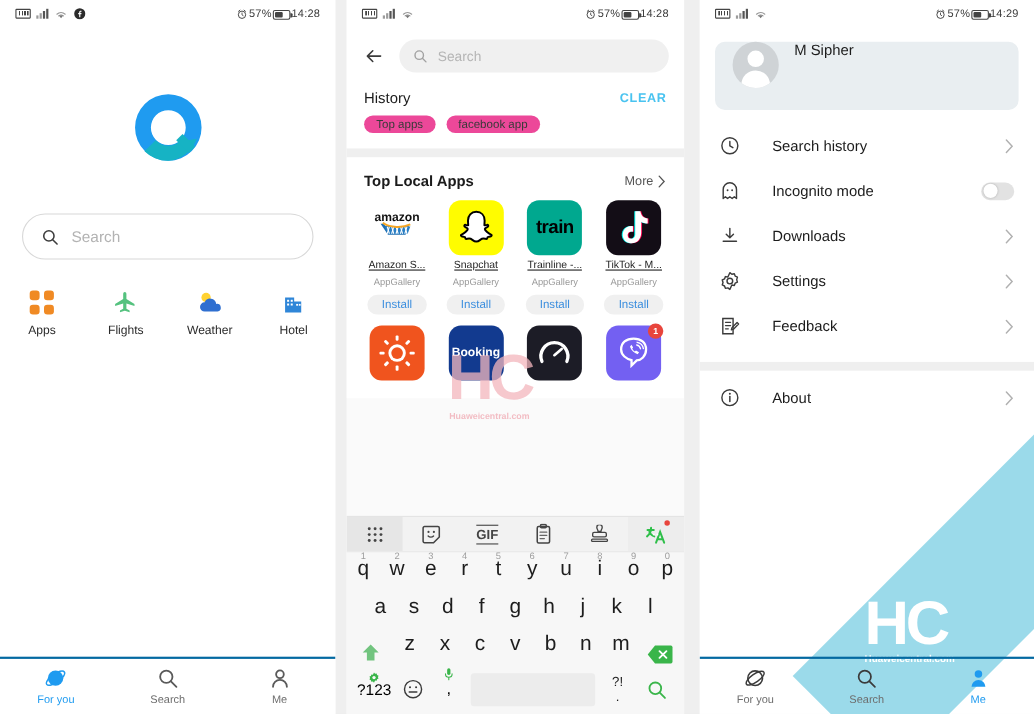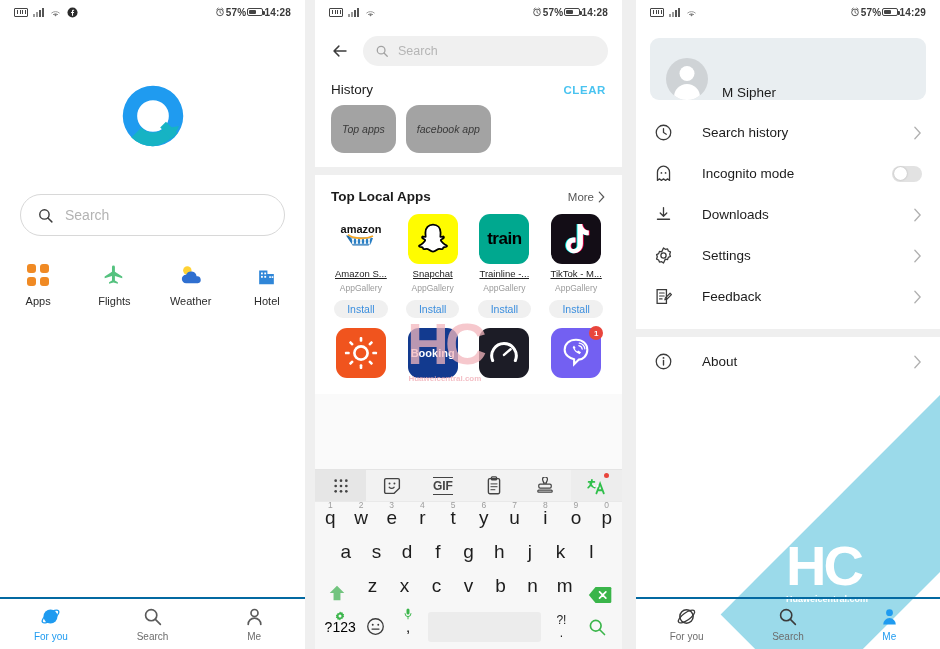--- a/index.html
+++ b/index.html
@@ -11,21 +11,21 @@
   .panel { position:absolute; top:0; height:649px; background:#fff; overflow:hidden; }
   #panel1 { left:0;   width:305px; }
   #panel2 { left:315px; width:307px; background:#fafafa; }
   #panel3 { left:636px; width:304px; }
 
   
   .statusbar { height:24px; display:flex; align-items:center;
      justify-content:space-between; padding:0 14px; font-size:10.5px;
      color:#3a3a3a; letter-spacing:.2px; }
   .sb-left { display:flex; align-items:center; gap:5px; }
-  .sb-right { display:flex; align-items:center; gap:1px; font-size:10px; font-weight:700;}
+  .sb-right { display:flex; align-items:flex-end; gap:1px; font-size:10px; font-weight:400;}
   .sb-badge { display:inline-block; width:14px;height:9px;border:1.4px solid #444;
      border-radius:1px; position:relative; }
   .sb-badge::after{content:"";position:absolute;left:1.5px;top:1.5px;right:1.5px;bottom:1.5px;
      background:repeating-linear-gradient(90deg,#444 0 1.2px,transparent 1.2px 2.6px);}
   .sig { display:inline-block; width:11px; height:9px; position:relative;}
   .sig i{position:absolute;bottom:0;width:2px;background:#555;}
   .sig i:nth-child(1){left:0;height:3px;background:#9b9b9b}
   .sig i:nth-child(2){left:3px;height:5px;background:#9b9b9b}
   .sig i:nth-child(3){left:6px;height:7px}
   .sig i:nth-child(4){left:9px;height:9px}
@@ -57,22 +57,22 @@
   .p2-card{ background:#fff; }
   .p2-searchrow{ display:flex; align-items:center; gap:12px; padding:12px 14px 10px; }
   .p2-field{ flex:1; height:30px; background:#f0f0f0; border-radius:15px;
      display:flex; align-items:center; gap:9px; padding:0 12px; }
   .p2-field .ph{ color:#b5b5b5; font-size:12.5px; }
   .hist-head{ display:flex; justify-content:space-between; align-items:center;
      padding:6px 16px 8px; }
   .hist-head .t{ font-size:13.5px; font-weight:normal; color:#1b1b1b;}
   .hist-head .c{ font-size:11.5px; font-weight:bold; color:#49c3f0; letter-spacing:.6px;}
   .chips{ display:flex; gap:10px; padding:0 16px 14px; }
-  .chip{ background:#a3a3a3; border-radius:13px; padding:18px 11px; font-size:10.5px;
-     color:#3a3a3a;font-style:italic; }
+  .chip{ background:#ec4899; border-radius:13px; padding:2px 11px; font-size:10.5px;
+     color:#3a3a3a; }
   .p2-gap{ height:8px; background:#efefef; }
   .tla-head{ display:flex; justify-content:space-between; align-items:center;
      padding:14px 16px 10px;}
   .tla-head .t{ font-size:13.5px; font-weight:bold; color:#1b1b1b;}
   .tla-head .m{ font-size:11.5px; color:#555; display:flex; align-items:center; gap:3px;}
   .approw{ display:flex; padding:0 10px; }
   .appcell{ flex:1; display:flex; flex-direction:column; align-items:center; gap:4px;}
   .appicon{ width:50px; height:50px; border-radius:11px; overflow:hidden;
      display:flex; align-items:center; justify-content:center; position:relative;
      font-weight:bold; }
@@ -106,21 +106,21 @@
   .k123 .gear{ position:absolute; top:-11px; left:50%; transform:translateX(-50%); }
   .kemoji{ flex:0 0 11%; display:flex; justify-content:center;}
   .kcomma{ flex:0 0 11%; text-align:center; font-size:15px; position:relative;}
   .kcomma .mic{ position:absolute; top:-12px; left:50%; transform:translateX(-50%);}
   .kspace{ flex:1; height:30px; background:#ececec; border-radius:3px; margin:0 4px;}
   .kpunct{ flex:0 0 11%; text-align:center; font-size:12px; line-height:1.05; color:#1d1d1d;}
   .ksearch{ flex:0 0 13%; display:flex; justify-content:center;}
 
   
   .profile{ margin:14px 14px 0; height:62px; background:#e9eef1; border-radius:9px;
-     display:flex; align-items:flex-end; gap:14px; padding:0 16px; }
+     display:flex; align-items:flex-start; gap:14px; padding:0 16px; }
   .avatar{ width:42px; height:42px; border-radius:50%; background:#cfd3d6;
      position:relative; overflow:hidden; }
   .avatar::before{ content:""; position:absolute; left:50%; top:8px; width:15px;height:15px;
      border-radius:50%; background:#fff; transform:translateX(-50%); }
   .avatar::after{ content:""; position:absolute; left:50%; top:26px; width:26px;height:22px;
      border-radius:13px 13px 0 0; background:#fff; transform:translateX(-50%); }
   .pname{ font-size:13.5px; color:#1c1c1c; }
   .menu{ margin-top:12px; }
   .mrow{ display:flex; align-items:center; gap:29px; padding:11px 18px; }
   .mrow .mlabel{ flex:1; font-size:13.5px; color:#1c1c1c; }

